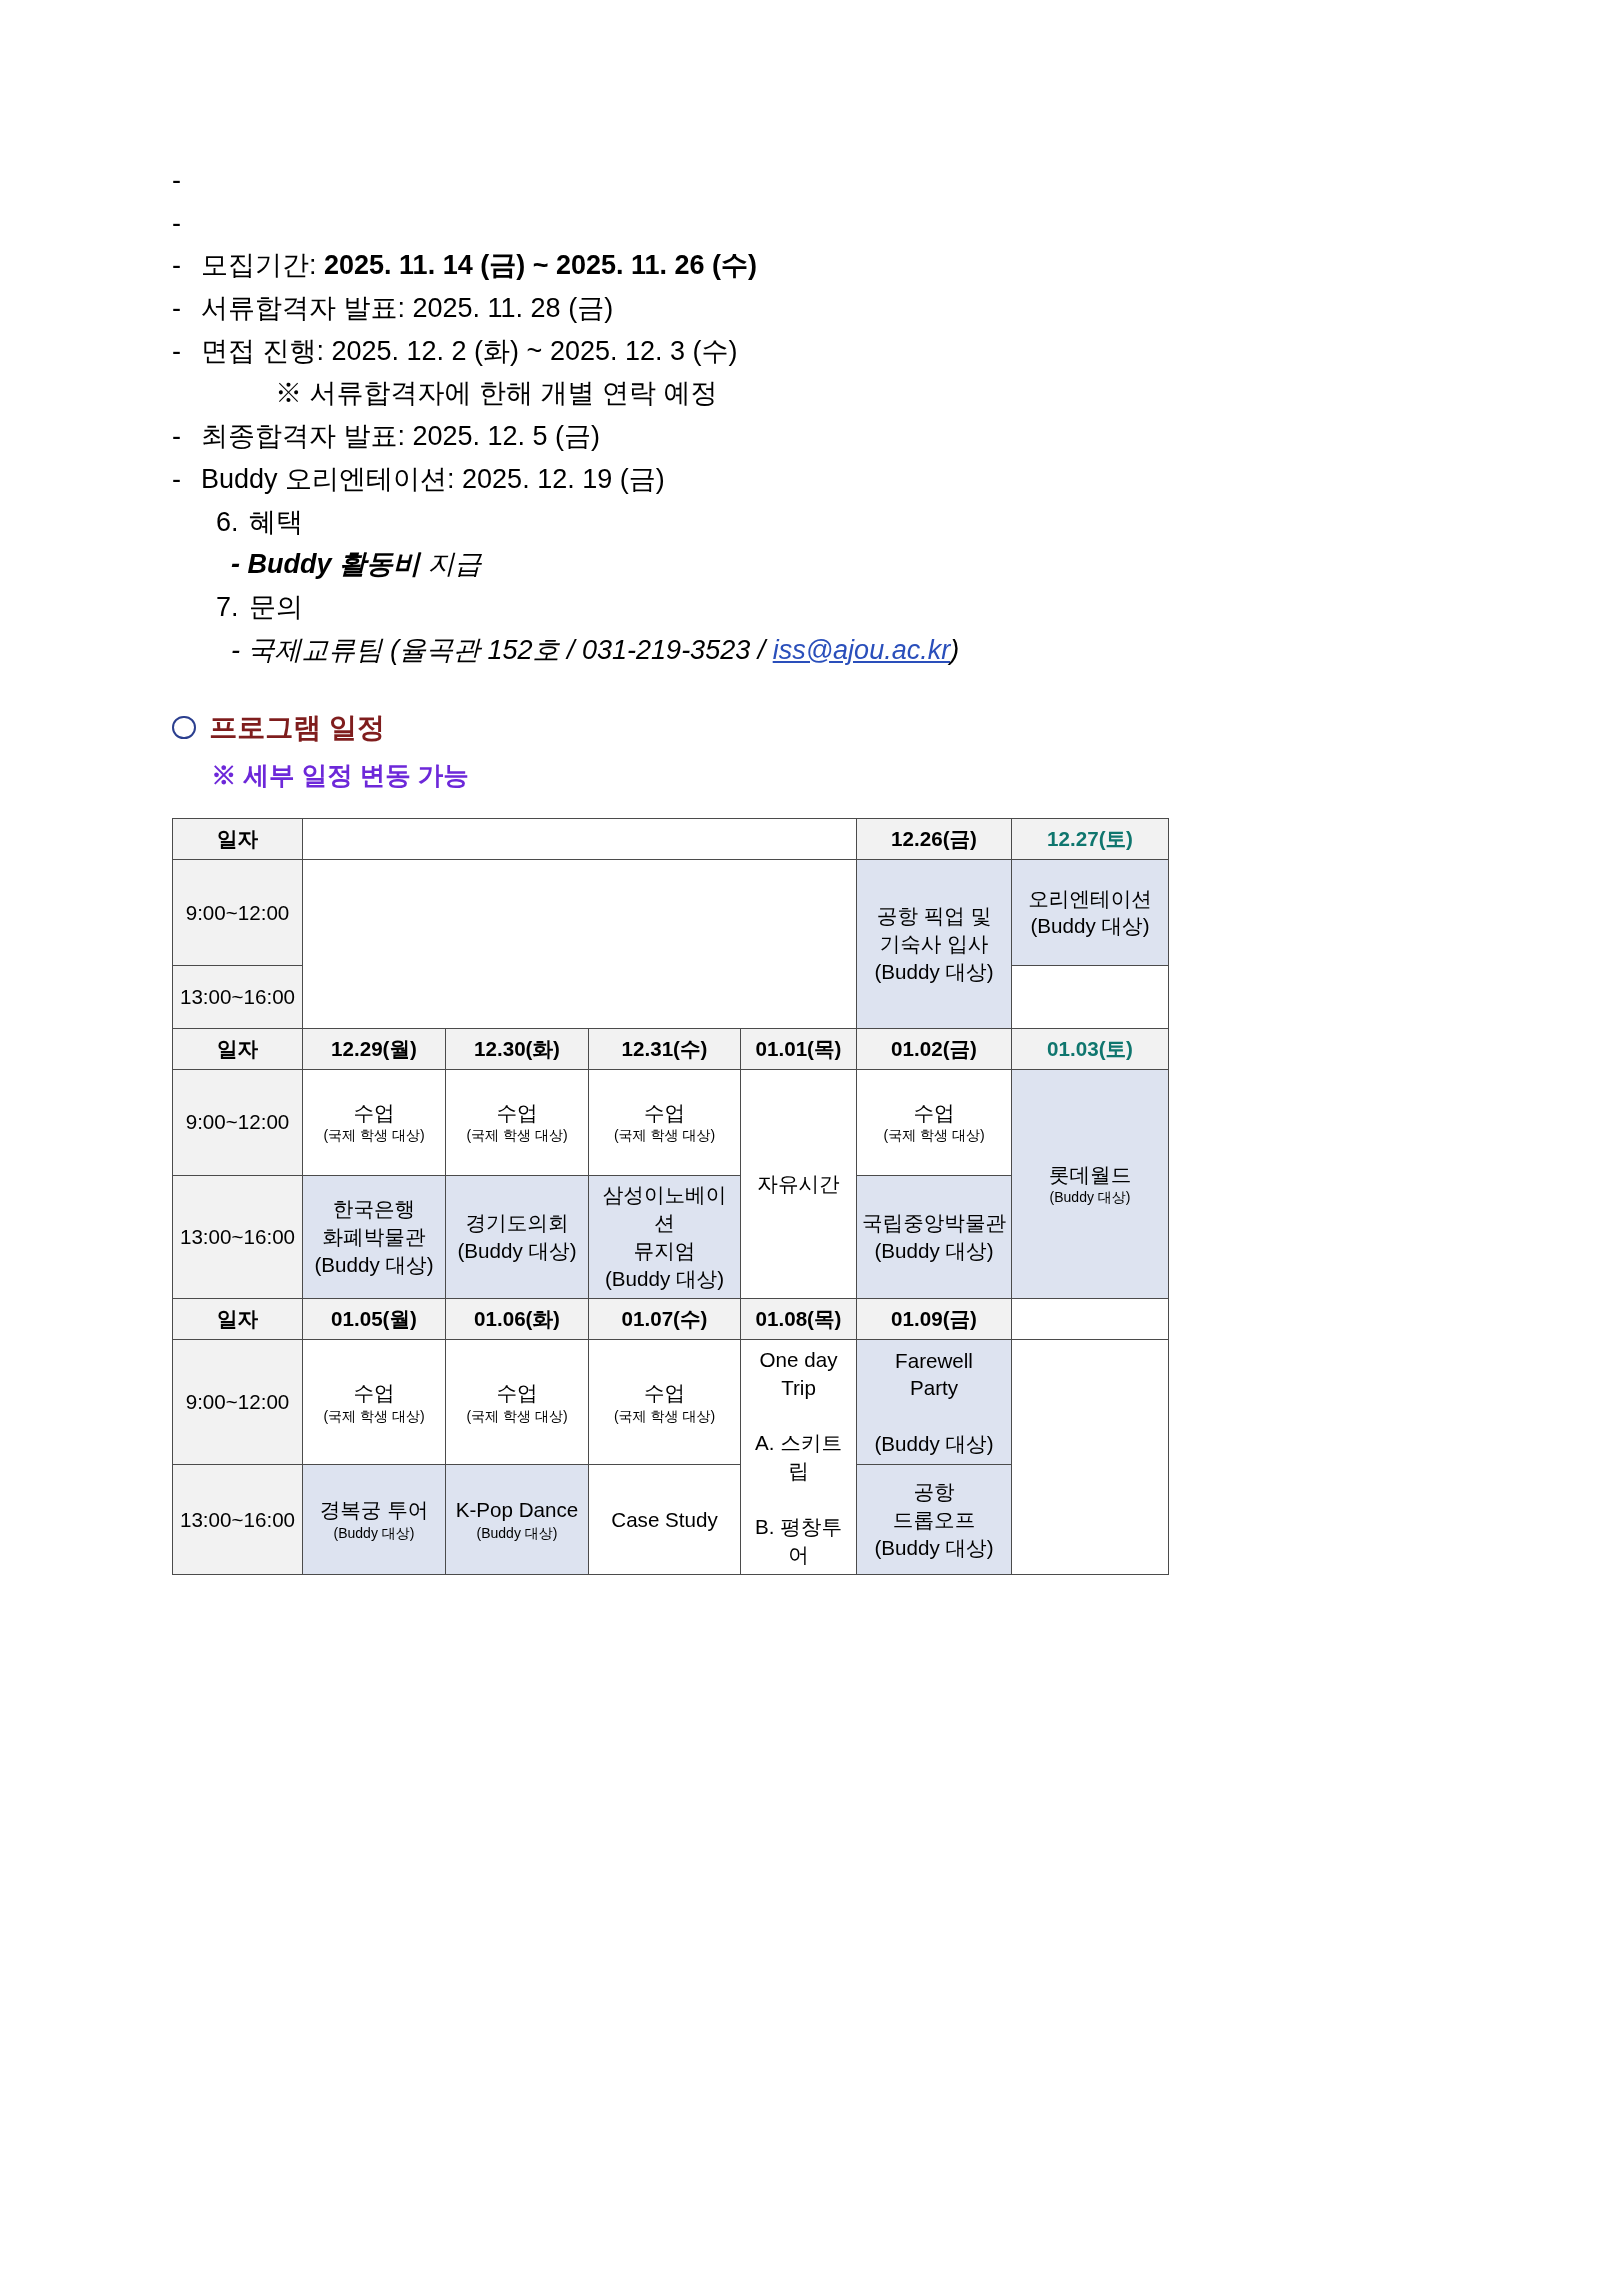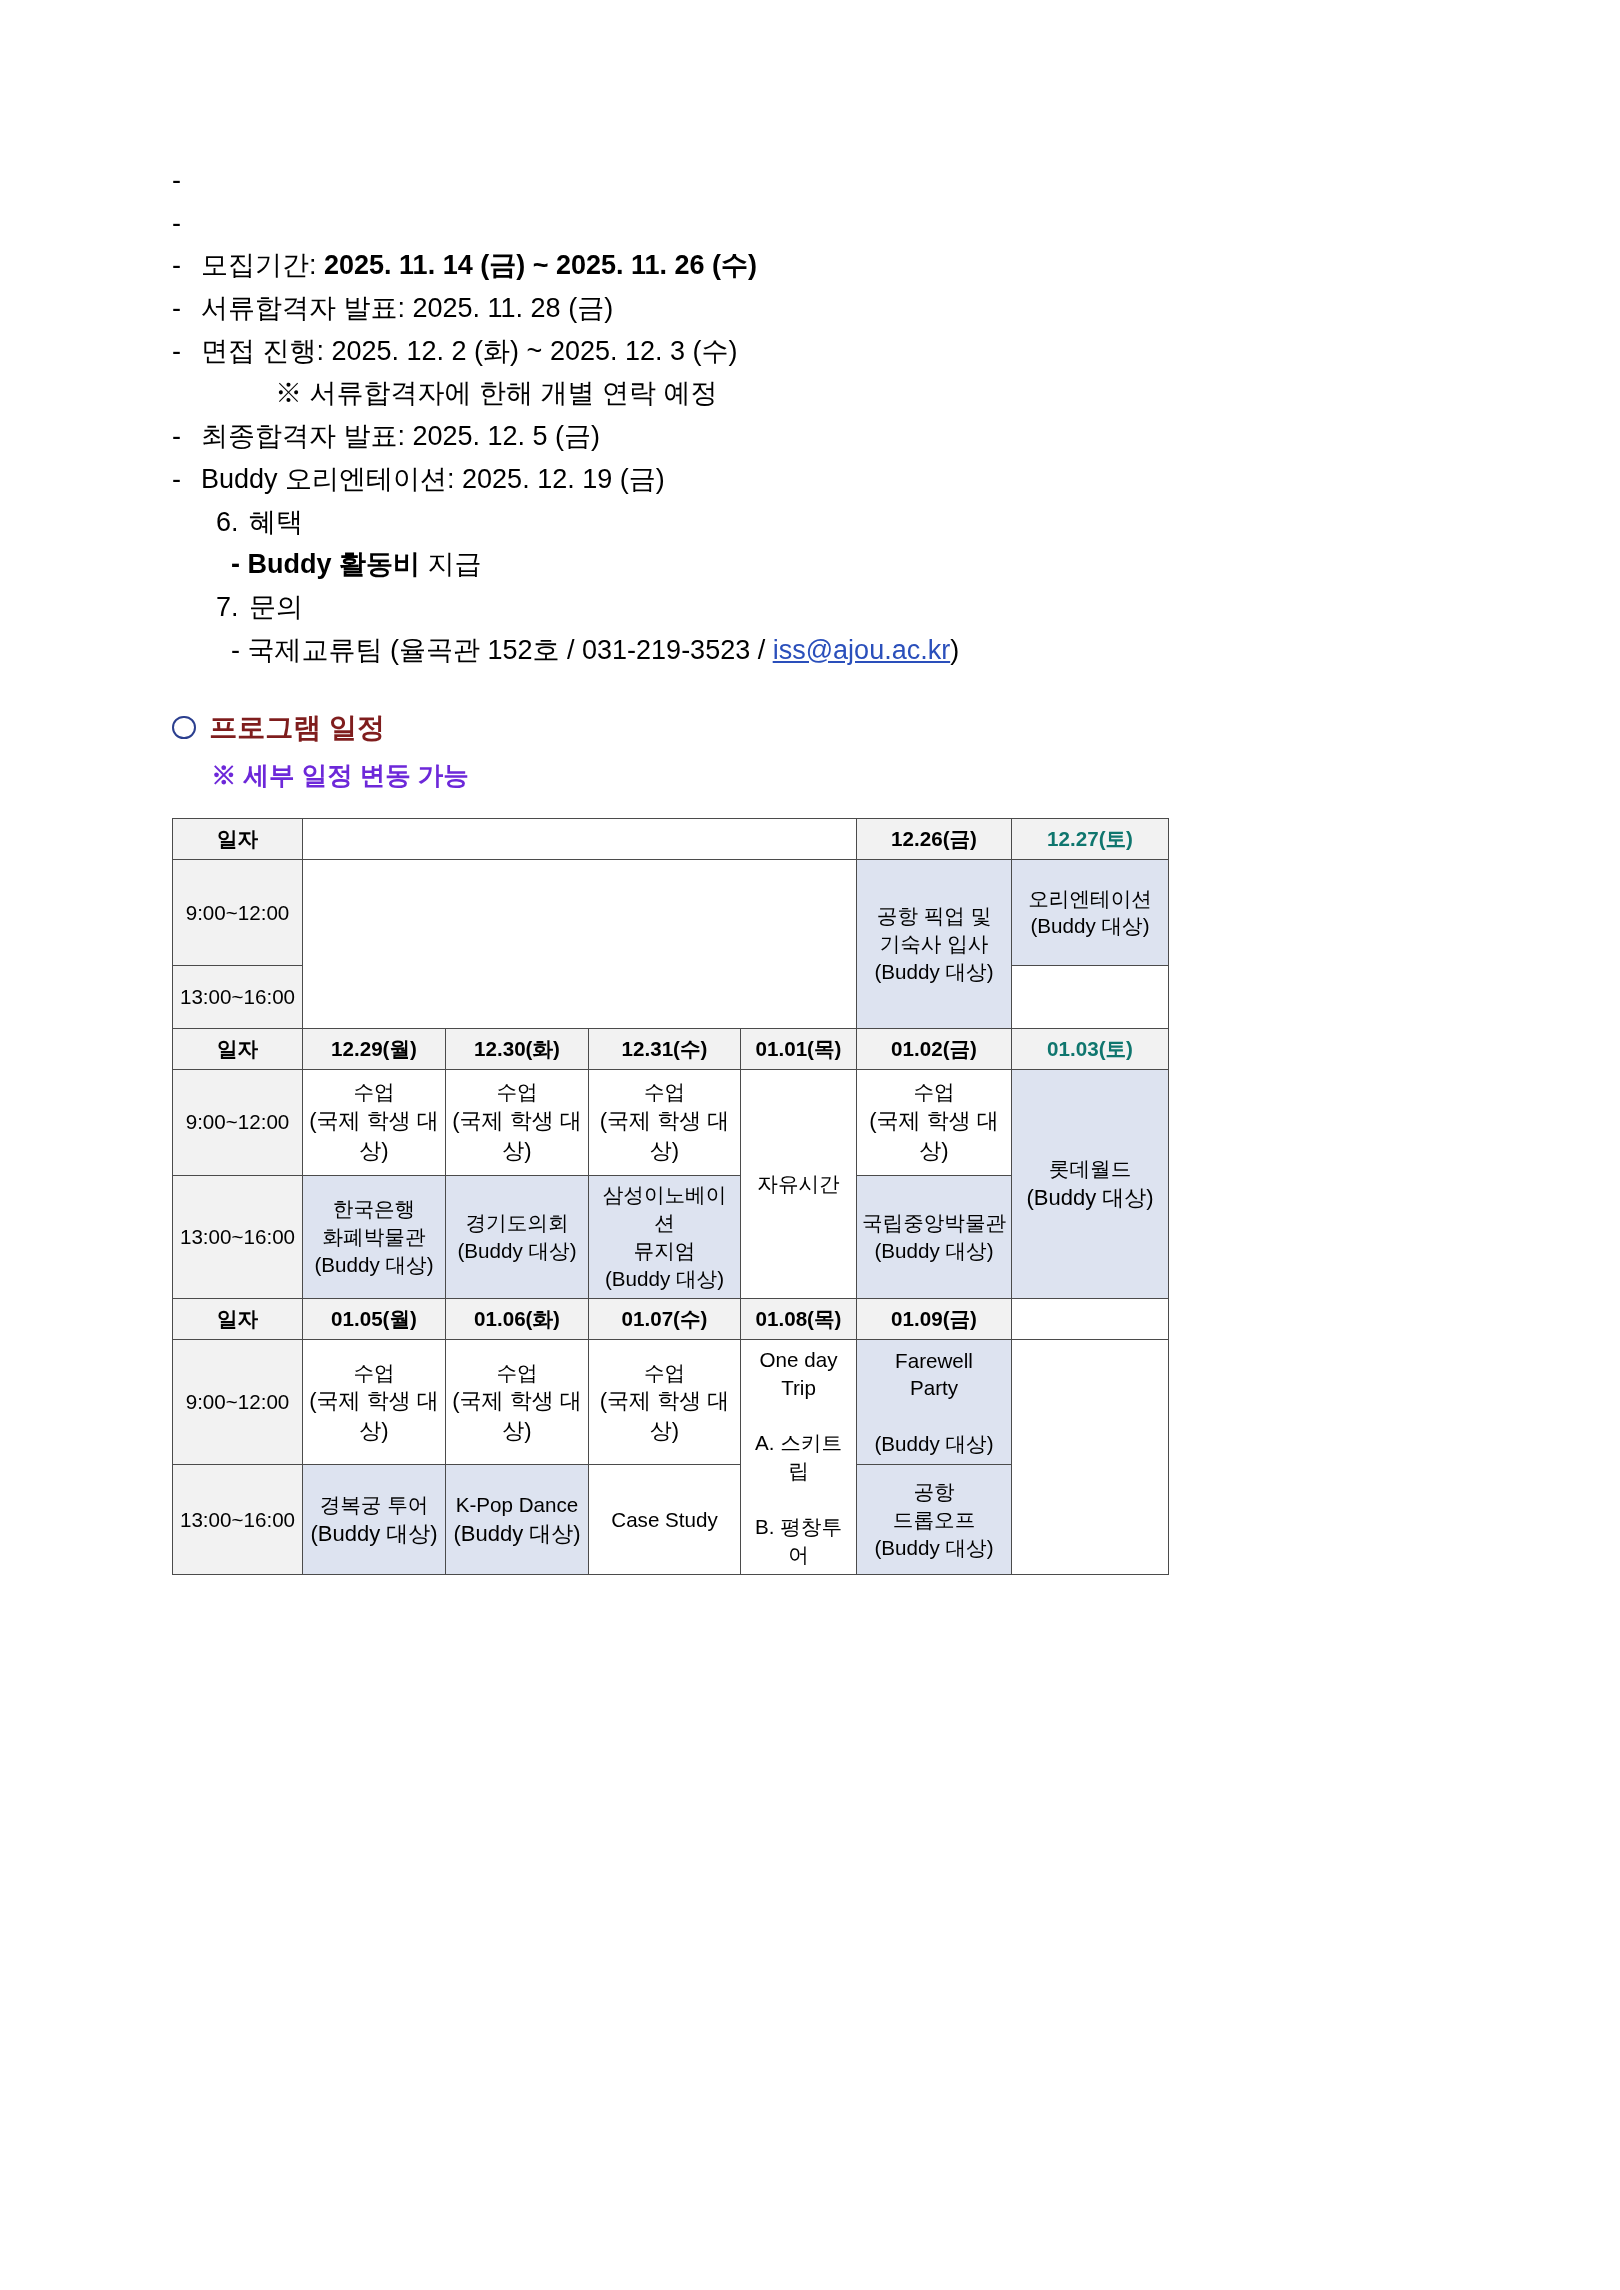--- a/index.html
+++ b/index.html
@@ -47,20 +47,21 @@
     padding-left: 44px;
     white-space: pre;
   }
   .num { width: 33px; flex: none; }
   .sub {
     display: flex;
     align-items: baseline;
     margin-bottom: 15.7px;
     padding-left: 59px;
     white-space: pre;
+    font-style: italic;
   }
   .b { font-weight: bold; }
   a.link {
     color: #7b2fa0;
     text-decoration: underline;
   }
   a.link2 {
     color: #2a4fbb;
     text-decoration: underline;
   }
@@ -111,21 +112,21 @@
     font-weight: bold;
     font-size: 20.6px;
   }
   .timecell {
     background: #f2f2f2;
     font-weight: normal;
     font-size: 19.6px;
   }
   .blue { background: #dde3f0; }
   .sat { color: #0f766e; font-weight: bold; }
-  .small { font-size: 22px; }
+  .small { font-size: 14px; }
   .empty { background: #ffffff; }
   .cellline { display: block; }
 </style>
 </head>
 <body>
 
 <div class="page">
 
   <div class="bullets">
 

